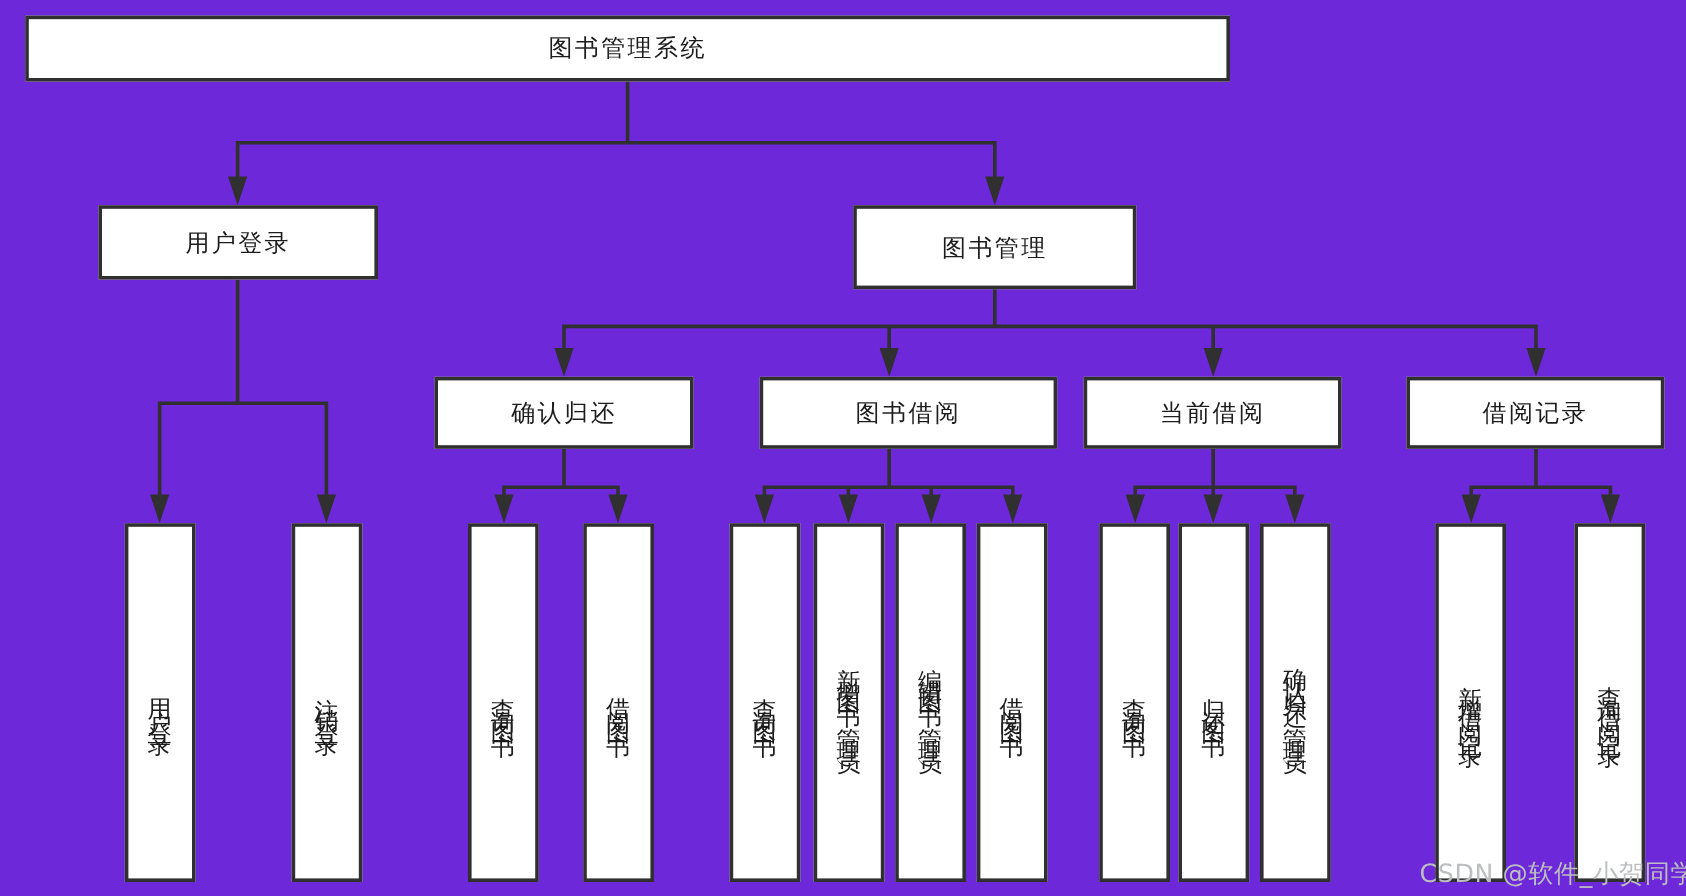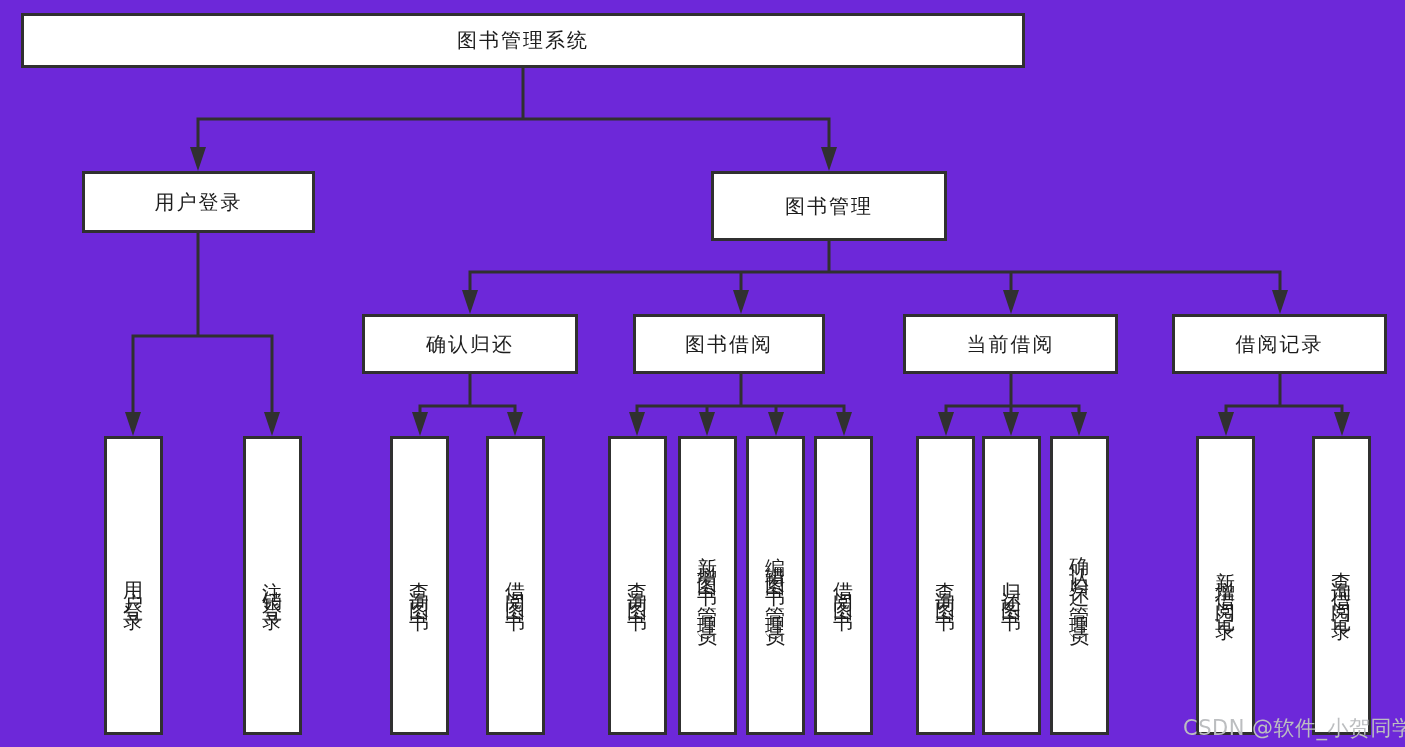--- a/index.html
+++ b/index.html
@@ -104,21 +104,21 @@
   <div class="box hbox" style="left:82px; top:171px; width:233px; height:62px">
     <span>用户登录</span>
   </div>
   <div class="box hbox" style="left:711px; top:171px; width:236px; height:70px">
     <span>图书管理</span>
   </div>
 
   <div class="box hbox" style="left:362px; top:314px; width:216px; height:60px">
     <span>确认归还</span>
   </div>
-  <div class="box hbox" style="left:633px; top:314px; width:192px; height:60px">
+  <div class="box hbox" style="left:633px; top:314px; width:248px; height:60px">
     <span>图书借阅</span>
   </div>
   <div class="box hbox" style="left:1172px; top:314px; width:215px; height:60px">
     <span>借阅记录</span>
   </div>
   <div class="box hbox" style="left:903px; top:314px; width:215px; height:60px">
     <span>当前借阅</span>
   </div>
 
   <div class="box vbox" style="left:104px">

